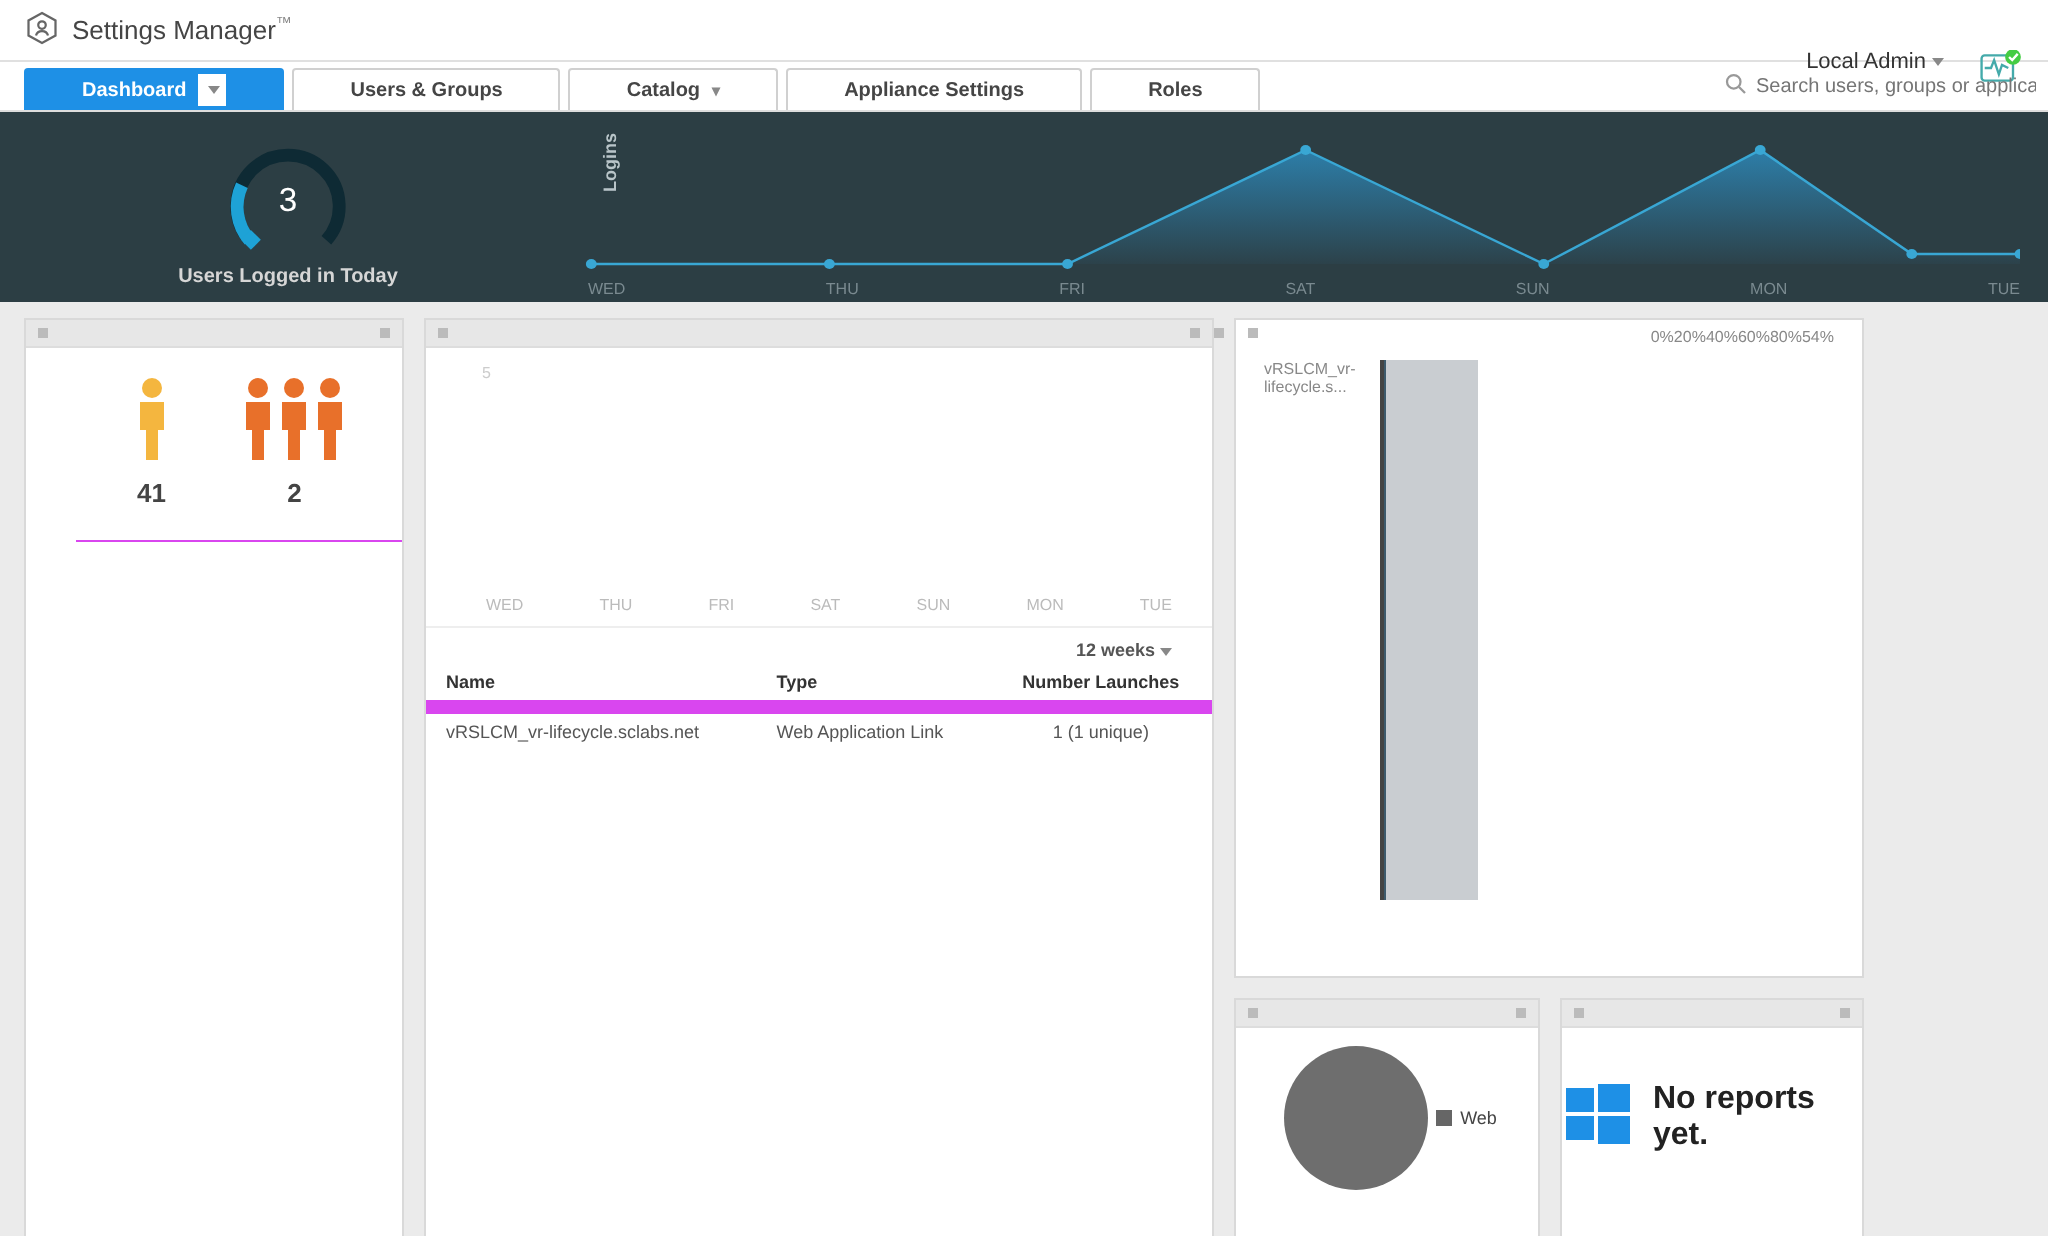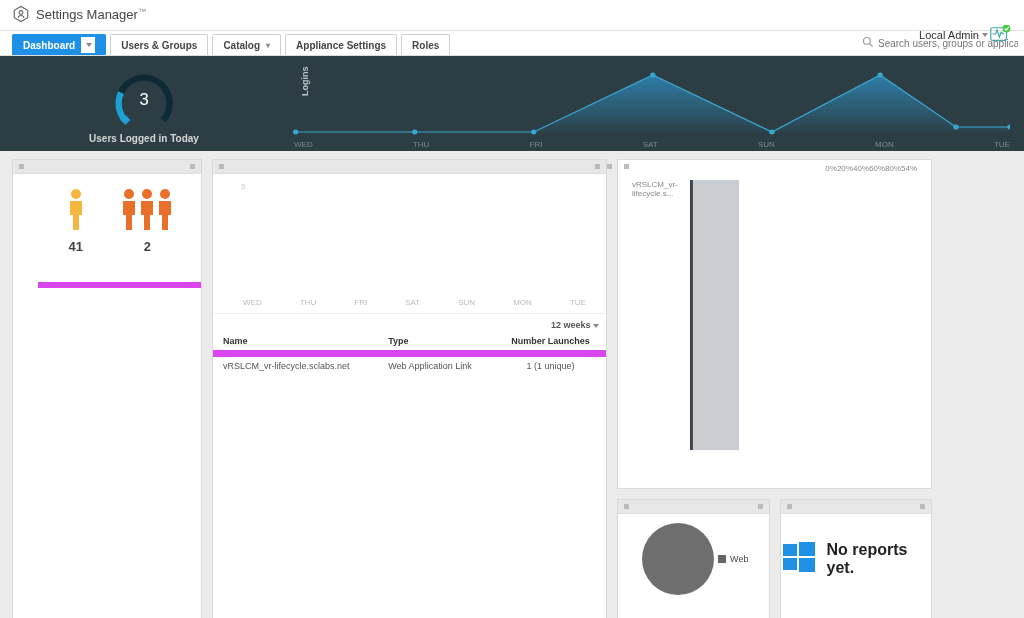--- a/index.html
+++ b/index.html
@@ -18,36 +18,36 @@
       height: 30px;
       background: #fff;
       display: flex;
       align-items: center;
       padding: 0 12px;
       justify-content: space-between;
     }
     .brand { display: flex; align-items: center; gap: 6px; }
     .brand-title { font-size: 13px; color: #454545; }
     .brand-sup { font-size: 8px; vertical-align: super; color:#888; }
-    .top-right { display: flex; align-items: center; gap: 2px; margin-top: 40px; }
+    .top-right { display: flex; align-items: flex-start; gap: 18px; margin-top: 40px; }
     .user-drop { font-size: 11px; color:#333; display:flex; align-items:center; gap:3px; cursor:pointer; }
 
     
     .navbar {
       height: 26px;
       background: #fff;
       border-top: 1px solid #e0e0e0;
       border-bottom: 1px solid #ddd;
       display: flex;
       align-items: stretch;
       padding-left: 12px;
     }
     .tab {
       display: flex; align-items: center;
-      padding: 0 10px;
+      padding: 0 28px;
       font-size: 10px;
       color: #454545;
       border: 1px solid #d0d0d0;
       border-bottom: none;
       border-radius: 2px 2px 0 0;
       margin-right: 4px;
       margin-top: 3px;
       background: #fff;
       cursor: pointer;
       font-weight: 600;
@@ -143,33 +143,33 @@
     .card-head::after { right:6px; }
 
     
     .people-row {
       display:flex; justify-content:space-around; align-items:flex-end;
       padding: 14px 10px 6px;
     }
     .person-group { text-align:center; }
     .person-count { font-size:13px; font-weight:700; color:#444; margin-top:4px; }
     .card-users { height: 460px; display:flex; flex-direction:column;}
-    .card-users .body { flex:0 0 auto; border-bottom:6px solid #d946ef; padding-bottom:22px;margin-left:25px;}
+    .card-users .body { flex:0 0 auto; border-bottom:1px solid #d946ef; padding-bottom:10px;margin-left:25px;}
     .card-users .rest { flex:1; }
 
     
     .card-apps { height: 460px; display:flex; flex-direction:column; }
     .mini-chart { height: 140px; border-bottom: 1px solid #eee; position:relative; }
     .mini-x {
       position:absolute; bottom:6px; left:30px; right:20px;
       display:flex; justify-content:space-between;
       font-size:8px; color:#bbb;
     }
     .range-sel {
-      text-align:right; padding:6px 7px 2px; font-size:9px; color:#555; font-weight:600;
+      text-align:right; padding:6px 20px 2px; font-size:9px; color:#555; font-weight:600;
     }
     .table { width:100%; font-size:9px; border-collapse:collapse; }
     .table th, .table td { padding: 4px 10px; text-align:left; color:#555; }
     .table th { font-weight:700; color:#333; border-bottom:7px solid #d946ef;}
     .table th:last-child, .table td:last-child { text-align:center; }
 
     
     .card-bar { height: 330px; display:flex; flex-direction:row; }
     .bar-area { flex:1; padding: 20px 14px 0 14px; position:relative; display:flex; }
     .bar-label { font-size:8px; color:#888; width:58px; padding-top:0px; }

